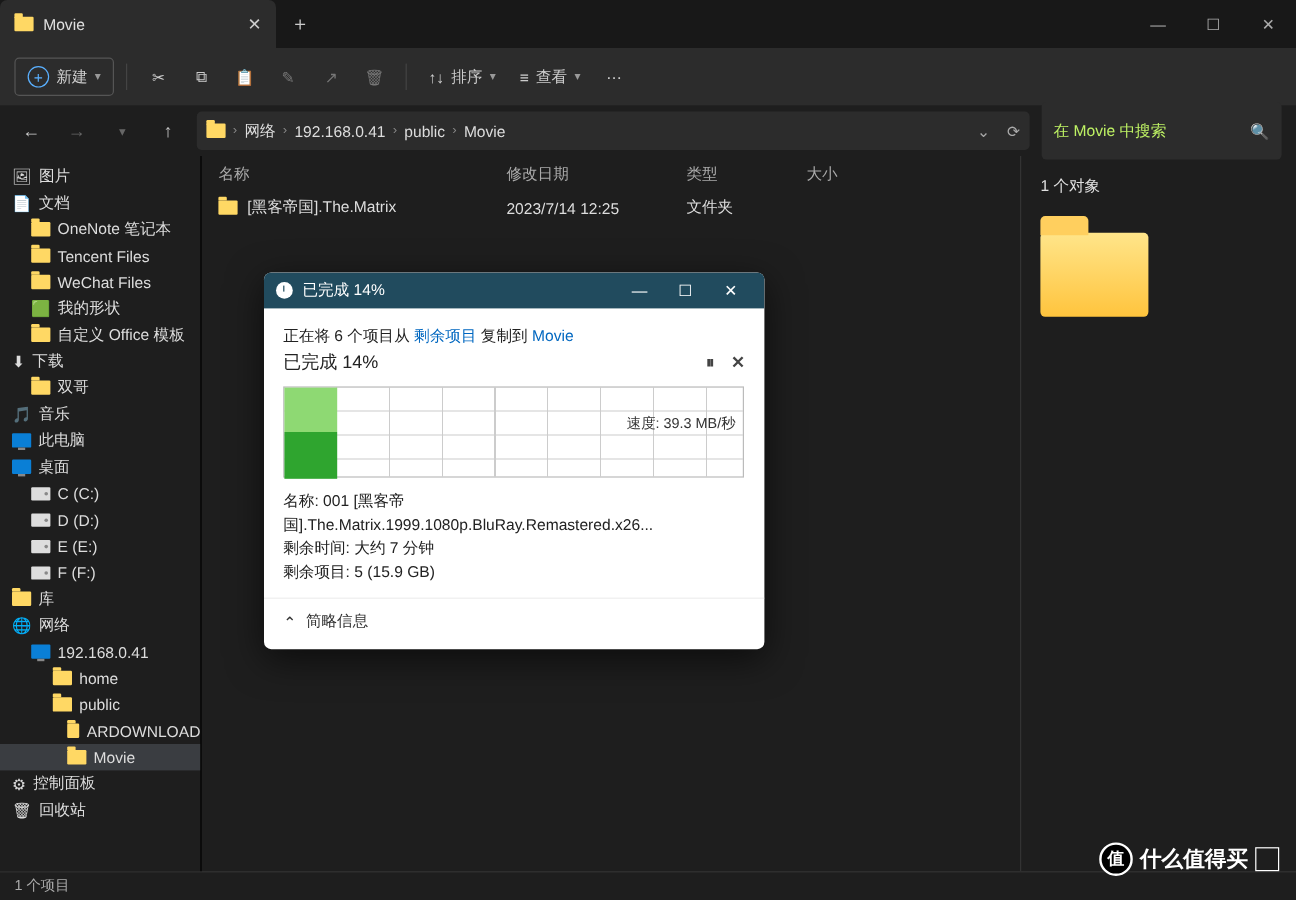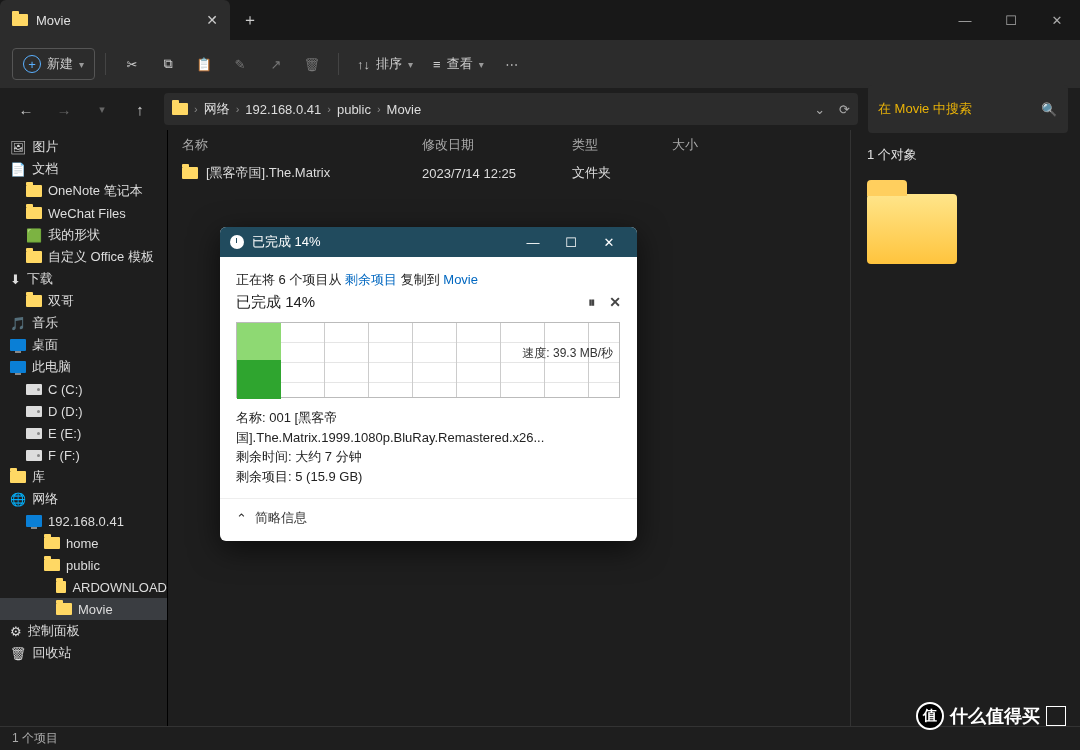--- a/index.html
+++ b/index.html
@@ -25,21 +25,21 @@
 .tic { width:32px; display:flex; justify-content:center; }
 
 
 .navrow { height:42px; background:#1e1e1e; display:flex; align-items:center; padding:0 12px; gap:10px; }
 .navarr { width:28px; text-align:center; color:#ccc; font-size:15px; }
 .navarr.dim { color:#666; }
 .crumb { flex:1; height:32px; background:#2c2c2c; display:flex; align-items:center; padding:0 8px; gap:6px; border-radius:4px; }
 .crumb .seg { color:#ddd; }
 .crumb .gt { color:#888; font-size:11px; }
 .crumb-end { margin-left:auto; display:flex; gap:14px; color:#aaa; }
-.search { width:200px; height:48px; background:#2c2c2c; border-radius:4px; display:flex; align-items:center; padding:0 10px; color:#eab308; }
+.search { width:200px; height:48px; background:#2c2c2c; border-radius:4px; display:flex; align-items:center; padding:0 10px; color:#bef264; }
 
 
 .main { display:flex; height:calc(750px - 40px - 48px - 42px - 24px); }
 .tree { width:168px; background:#1e1e1e; overflow:hidden; padding-top:6px; border-right:1px solid #000; }
 .node { height:22px; display:flex; align-items:center; gap:6px; padding-left:10px; font-size:13px; color:#ddd; white-space:nowrap; }
 .node.l1 { padding-left:26px; }
 .node.l2 { padding-left:44px; }
 .node.l3 { padding-left:56px; }
 .node.sel { background:#3a3d41; }
 .fold-y { width:16px; height:12px; background:#ffd864; border-radius:1px; position:relative; }
@@ -169,20 +169,24 @@
       <div class="node">
         <span style="font-size: 13px;">📄</span>
         <span>文档</span>
       </div>
       <div class="node l1">
         <span class="fold-y"></span>
         <span>OneNote 笔记本</span>
       </div>
       <div class="node l1">
         <span class="fold-y"></span>
+        <span>Tencent Files</span>
+      </div>
+      <div class="node l1">
+        <span class="fold-y"></span>
         <span>WeChat Files</span>
       </div>
       <div class="node l1">
         <span style="font-size: 13px;">🟩</span>
         <span>我的形状</span>
       </div>
       <div class="node l1">
         <span class="fold-y"></span>
         <span>自定义 Office 模板</span>
       </div>
@@ -193,25 +197,25 @@
       <div class="node l1">
         <span class="fold-y"></span>
         <span>双哥</span>
       </div>
       <div class="node">
         <span style="font-size: 13px;">🎵</span>
         <span>音乐</span>
       </div>
       <div class="node">
         <span class="monitor-ic"></span>
+        <span>此电脑</span>
+      </div>
+      <div class="node">
+        <span class="monitor-ic"></span>
         <span>桌面</span>
-      </div>
-      <div class="node">
-        <span class="monitor-ic"></span>
-        <span>此电脑</span>
       </div>
       <div class="node l1">
         <span class="drive-ic"></span>
         <span>C (C:)</span>
       </div>
       <div class="node l1">
         <span class="drive-ic"></span>
         <span>D (D:)</span>
       </div>
       <div class="node l1">

